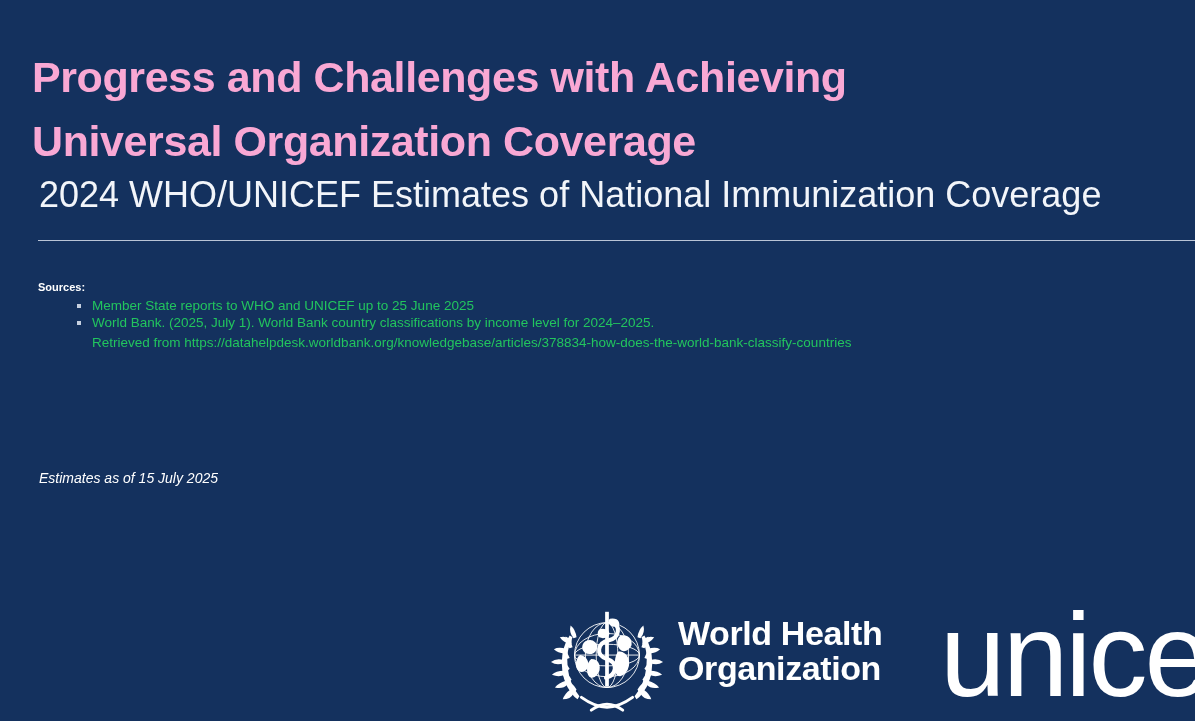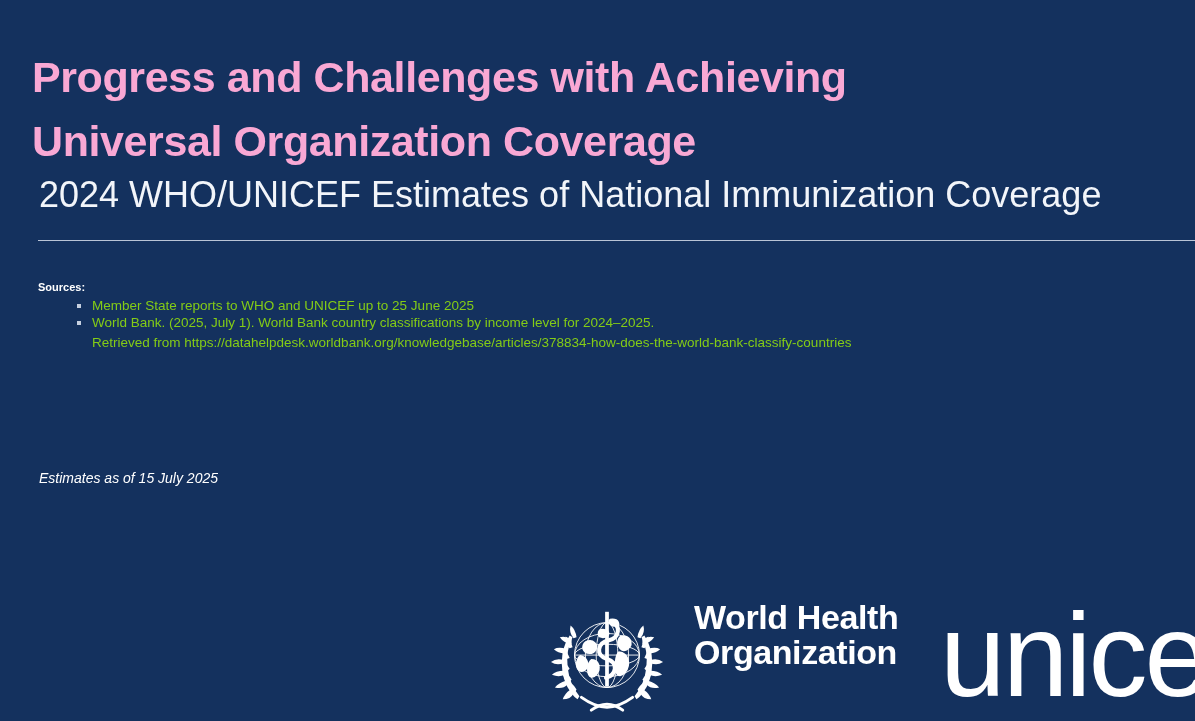--- a/index.html
+++ b/index.html
@@ -81,21 +81,21 @@
     list-style: none;
     margin: 0;
     padding: 0;
   }
   .source-item {
     position: relative;
     padding-left: 54px;
     font-size: 13.5px;
     font-weight: 400;
     line-height: 1.2;
-    color: #84cc16;
+    color: #22c55e;
     margin-bottom: 1px;
   }
   .source-item .bullet {
     position: absolute;
     left: 39px;
     top: 6px;
     width: 4px;
     height: 4px;
     background: #c6d0e0;
     display: block;
@@ -128,22 +128,22 @@
     bottom: 0;
     width: 1195px;
     height: 140px;
   }
 
   .who-logo {
     position: absolute;
     left: 548px;
     bottom: 3px;
     display: flex;
-    align-items: flex-start;
-    gap: 28px;
+    align-items: center;
+    gap: 12px;
   }
   .who-emblem {
     width: 118px;
     height: 118px;
     display: block;
   }
   .who-wordmark {
     font-family: "Liberation Sans", sans-serif;
     font-weight: 700;
     font-size: 34px;

